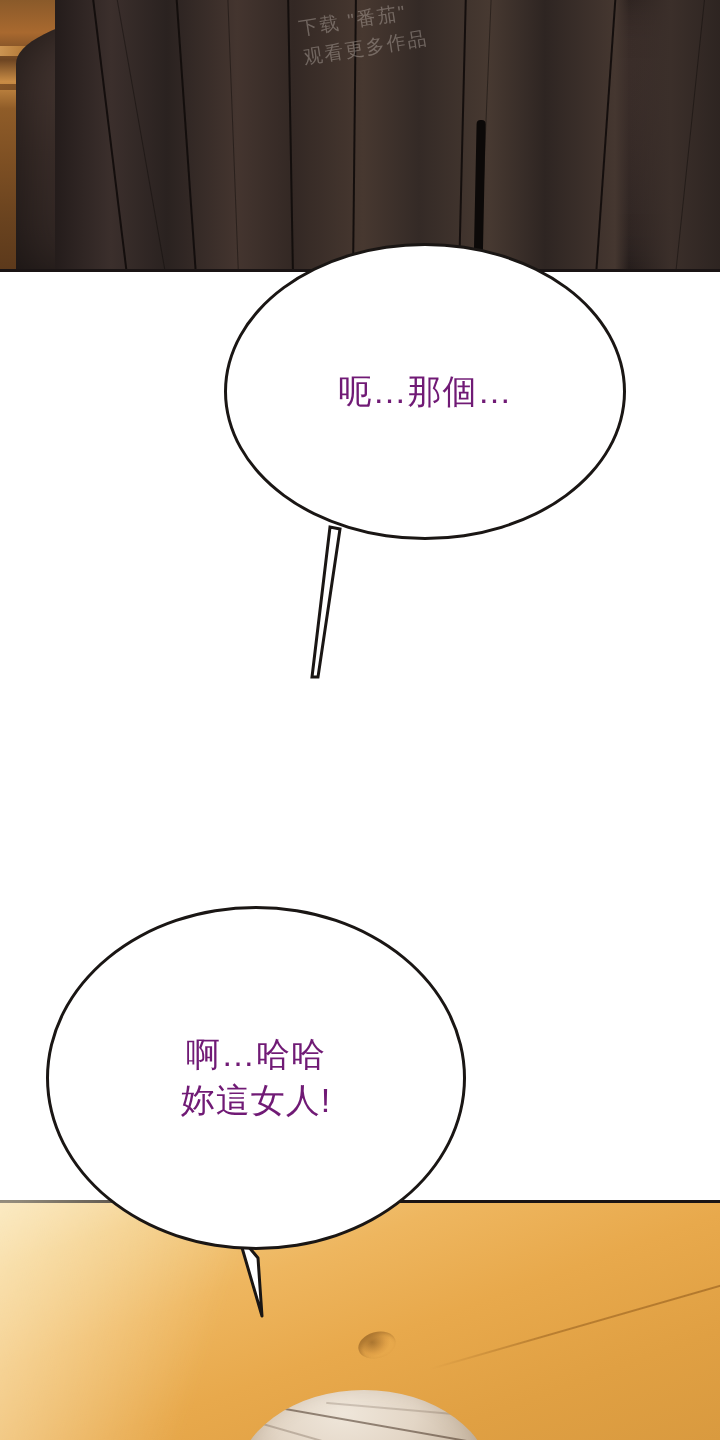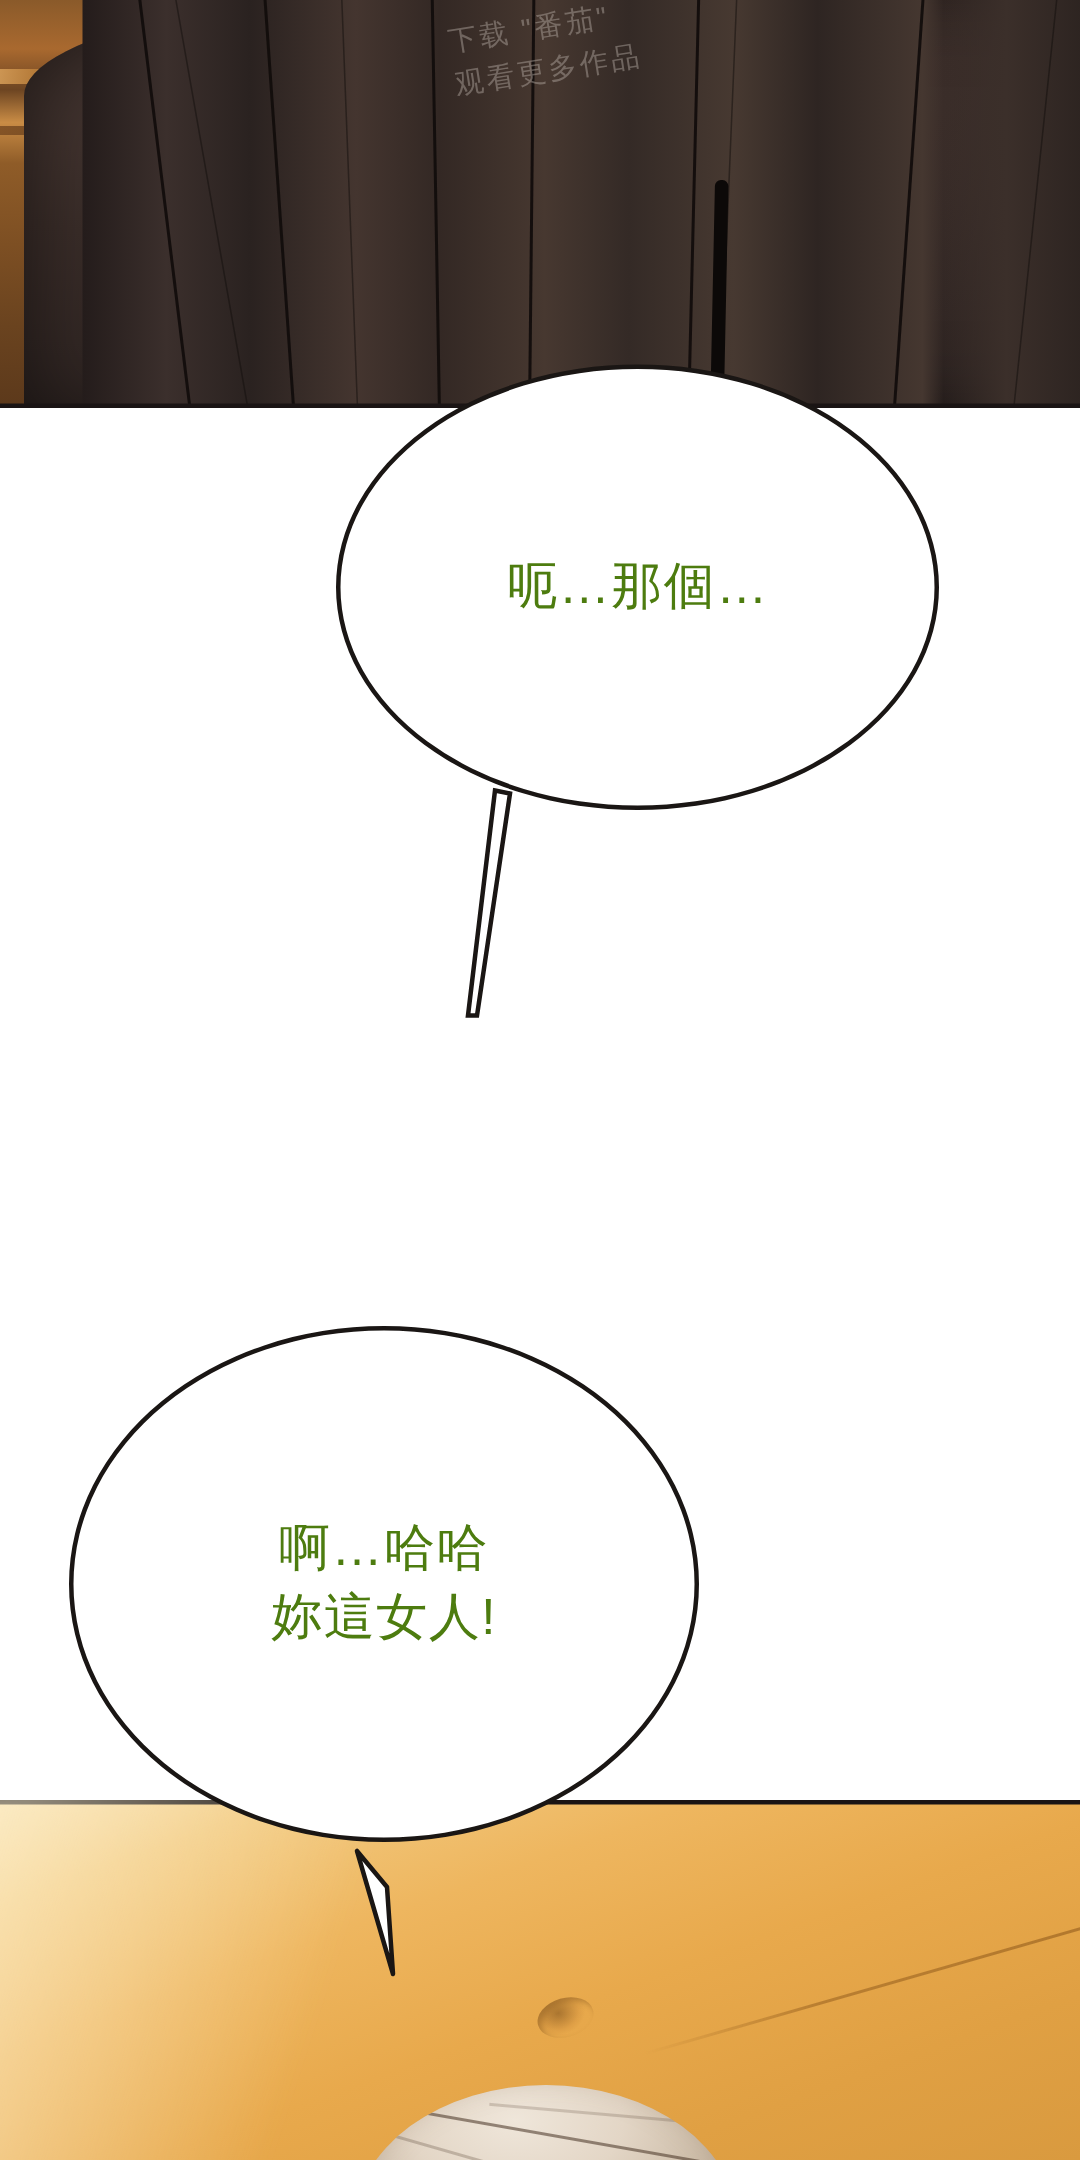--- a/index.html
+++ b/index.html
@@ -196,42 +196,42 @@
   
   .bubble {
     position: absolute;
     background: #ffffff;
     border: 3px solid #1a1614;
     box-sizing: border-box;
     display: flex;
     align-items: center;
     justify-content: center;
     text-align: center;
-    color: #4d7c0f;
+    color: #701a75;
     z-index: 5;
   }
   .bubble-text {
     font-size: 34px;
     line-height: 1.34;
     letter-spacing: 1px;
     white-space: pre-line;
     font-weight: 400;
   }
   #bubble-1 {
     left: 224px; top: 243px;
     width: 402px; height: 297px;
     border-radius: 50%;
   }
   #bubble-2 {
     left: 42px; top: 662px;
     width: 428px; height: 200px;
     border-radius: 50%;
   }
   #bubble-3 {
-    left: 46px; top: 884px;
+    left: 46px; top: 906px;
     width: 420px; height: 344px;
     border-radius: 50%;
   }
   
   .link-tail {
     position: absolute;
     left: 300px; top: 525px;
     width: 48px; height: 160px;
     z-index: 4;
   }

